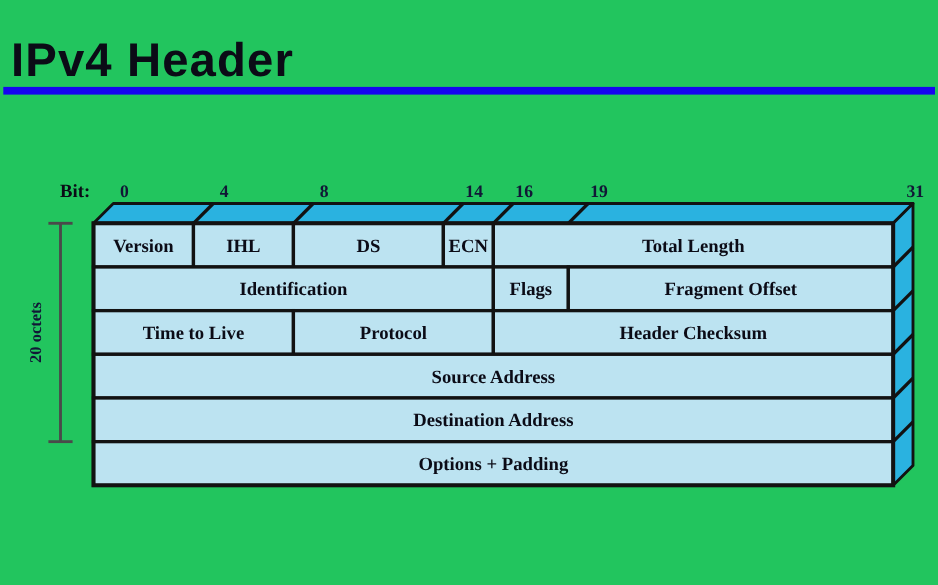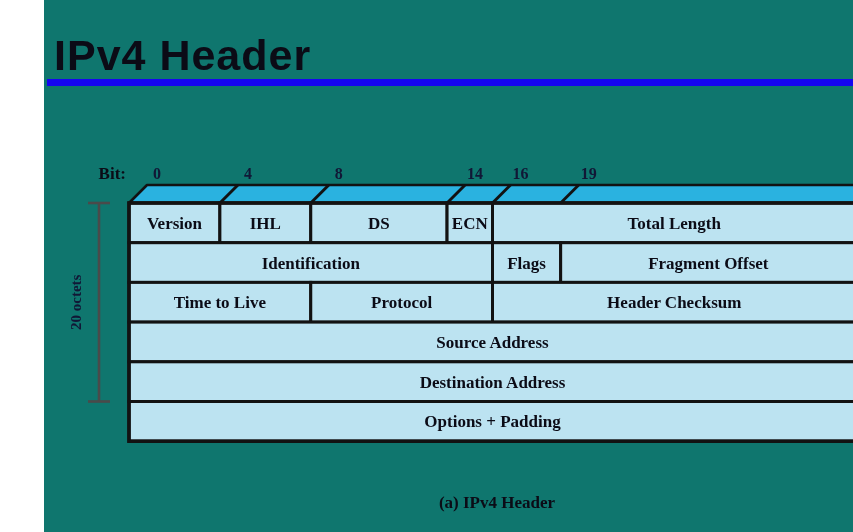--- a/index.html
+++ b/index.html
@@ -1,18 +1,18 @@
 <!DOCTYPE html>
 <html><head>
 <meta charset="utf-8">
 <style>
   html,body{margin:0;padding:0;background:#ffffff;}
   body{width:853px;height:532px;overflow:hidden;position:relative;
        font-family:"Liberation Sans",sans-serif;}
-  .slide{position:absolute;inset:0;background:#0f766e;margin-left:44px;}
+  .slide{position:absolute;inset:0;background:#22c55e;}
   .title{position:absolute;left:10px;top:2px;font-size:43px;font-weight:bold;
          letter-spacing:1px;color:#060606;font-family:"Liberation Sans",sans-serif;}
   .rule{position:absolute;left:3px;top:79px;width:847px;height:7px;}
   .diagram-svg{position:absolute;left:0;top:0;width:853px;height:532px;}
   .caption{position:absolute;left:453px;top:493px;transform:translateX(-50%);
            font-family:"Liberation Serif","DejaVu Serif",serif;
            font-weight:bold;font-size:17px;color:#0b0b16;white-space:nowrap;}
   text{font-family:"Liberation Serif","DejaVu Serif",serif;font-weight:bold;}
   .cell-label{font-size:17px;}
   .bit-label{font-size:16px;}
@@ -73,14 +73,13 @@
       <text x="431.0625" y="179" text-anchor="middle" class="bit-label" fill="#111736">14</text>
       <text x="476.5" y="179" text-anchor="middle" class="bit-label" fill="#111736">16</text>
       <text x="544.65625" y="179" text-anchor="middle" class="bit-label" fill="#111736">19</text>
       <text x="832" y="179" text-anchor="middle" class="bit-label" fill="#111736">31</text>
       <text x="82" y="179" text-anchor="end" class="bit-axis-label" fill="#0B0B16">Bit:</text>
       <line x1="55" y1="203" x2="55" y2="401.5" stroke="#4A4A4A" stroke-width="2.6"></line>
       <line x1="44" y1="203" x2="66" y2="203" stroke="#4A4A4A" stroke-width="2.6"></line>
       <line x1="44" y1="401.5" x2="66" y2="401.5" stroke="#4A4A4A" stroke-width="2.6"></line>
       <text x="37" y="302.25" text-anchor="middle" class="side-label" fill="#111736" transform="rotate(-90 37 302.25)">20 octets</text>
     </svg>
-  <div class="caption">(a) IPv4 Header</div>
 </div>
 
 </body></html>

